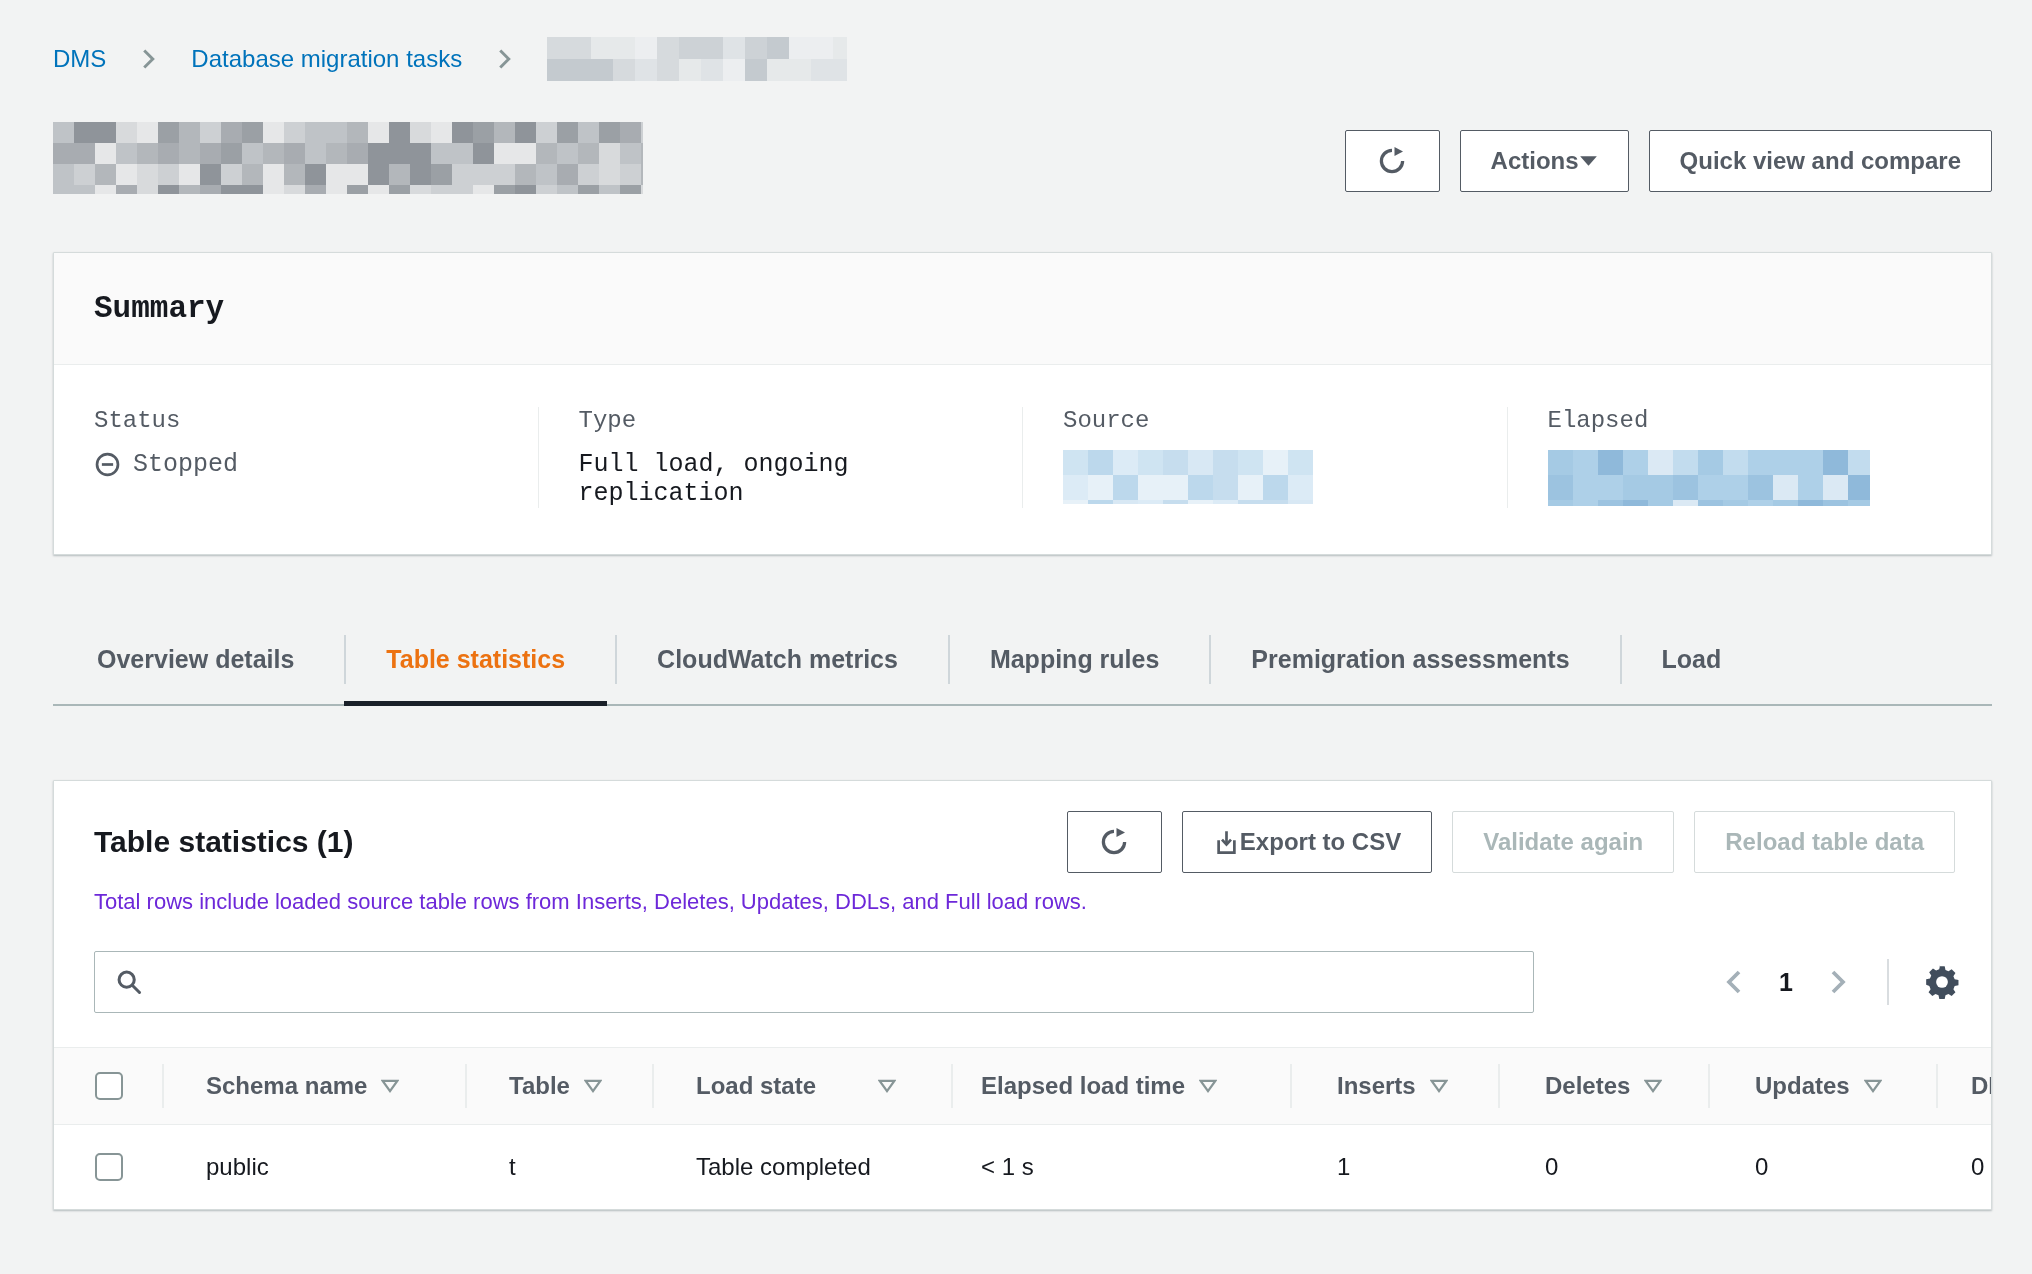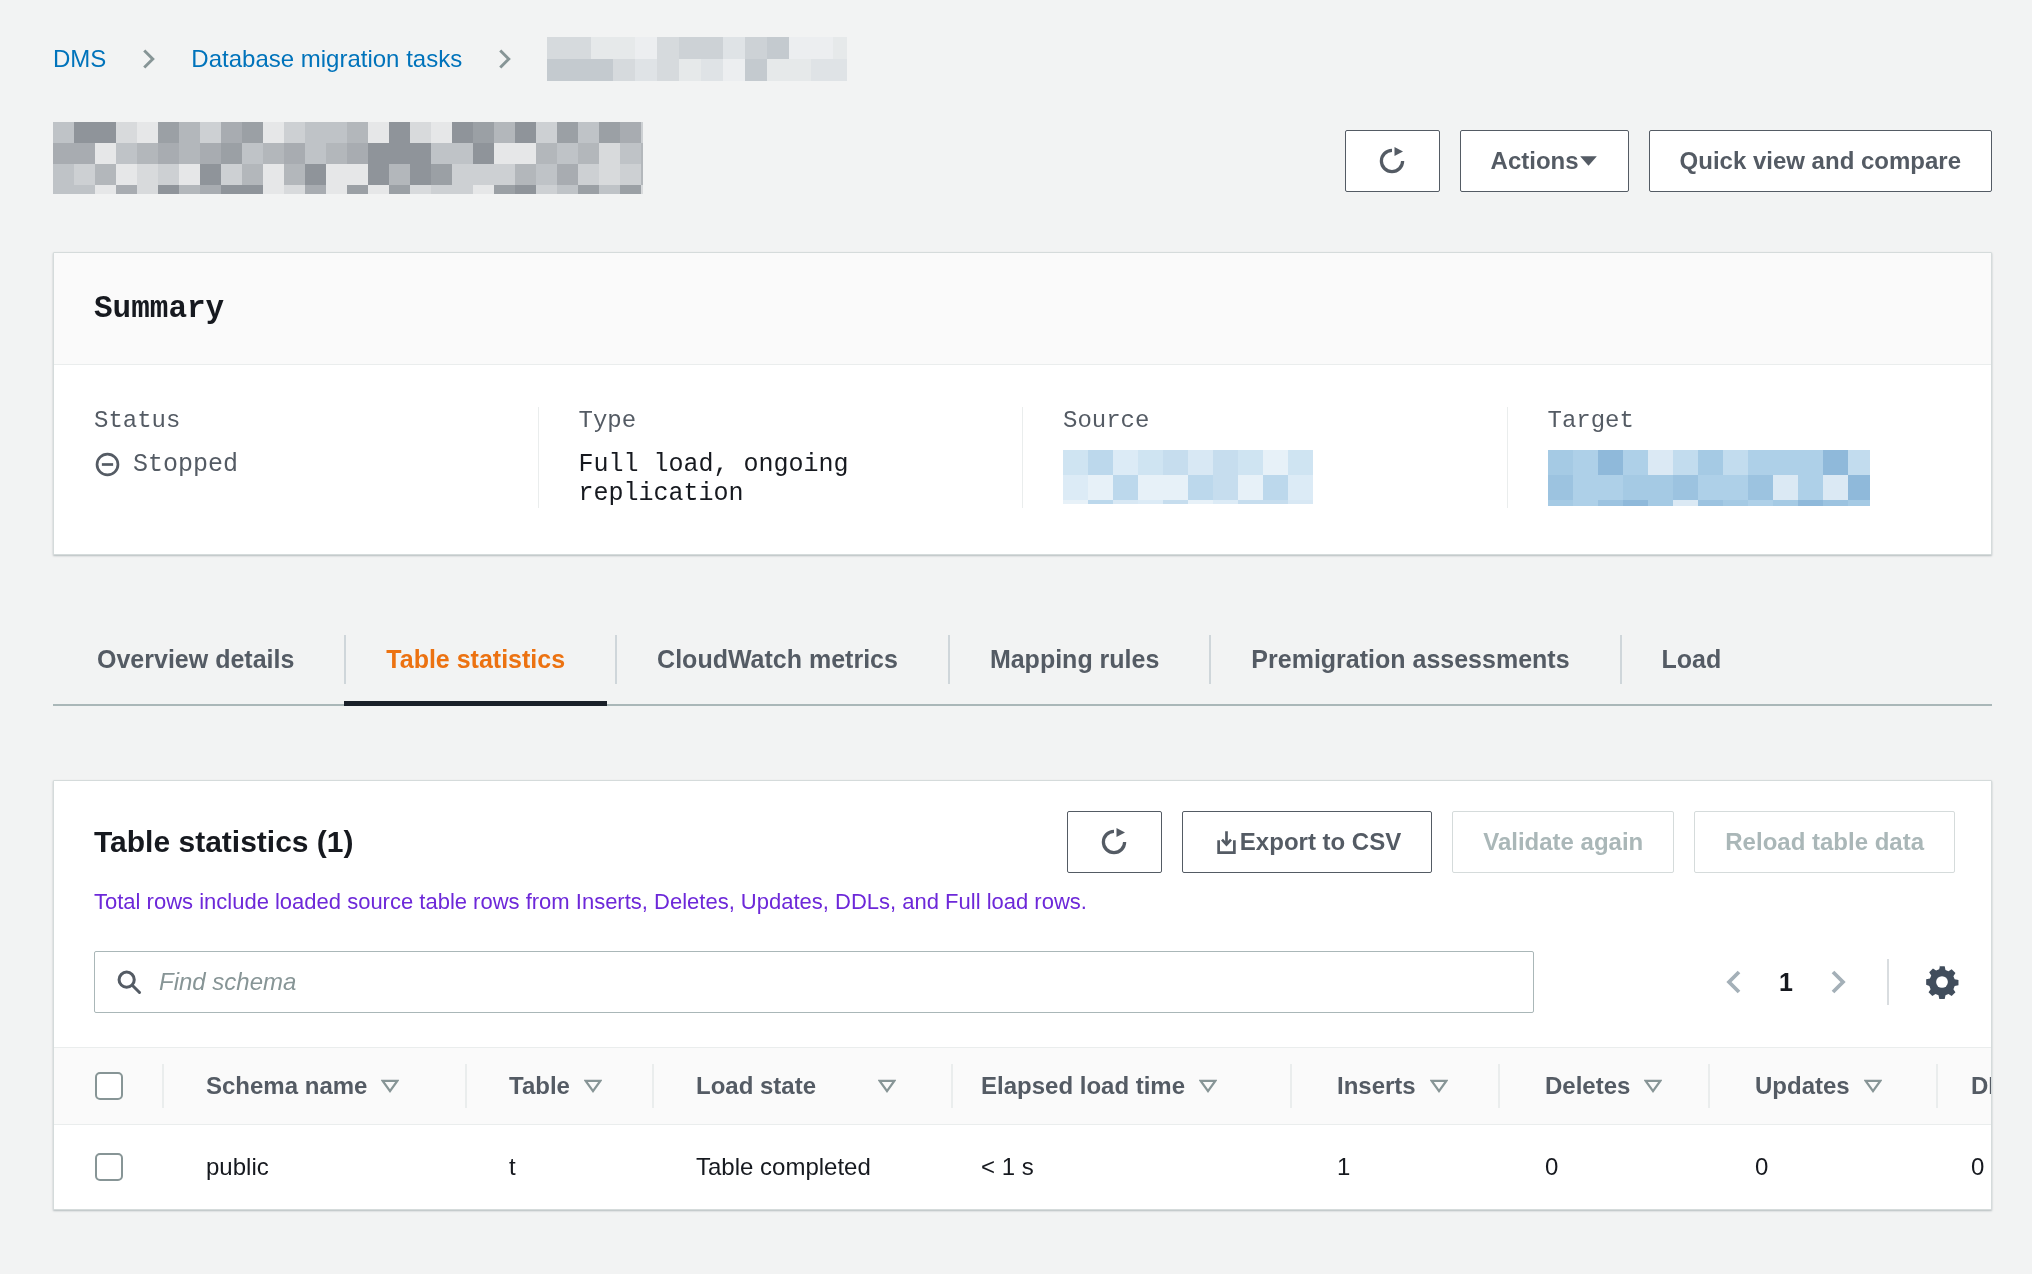--- a/index.html
+++ b/index.html
@@ -355,21 +355,21 @@
             <div style="position: absolute; left: 75px; top: 50px; width: 25px; height: 4px; background: rgb(220, 235, 246);"></div>
             <div style="position: absolute; left: 100px; top: 50px; width: 25px; height: 4px; background: rgb(198, 221, 238);"></div>
             <div style="position: absolute; left: 125px; top: 50px; width: 25px; height: 4px; background: rgb(231, 241, 248);"></div>
             <div style="position: absolute; left: 150px; top: 50px; width: 25px; height: 4px; background: rgb(220, 235, 246);"></div>
             <div style="position: absolute; left: 175px; top: 50px; width: 25px; height: 4px; background: rgb(198, 221, 238);"></div>
             <div style="position: absolute; left: 200px; top: 50px; width: 25px; height: 4px; background: rgb(198, 221, 238);"></div>
             <div style="position: absolute; left: 225px; top: 50px; width: 25px; height: 4px; background: rgb(216, 232, 244);"></div>
           </div>
       </div>
       <div class="summary-col">
-        <div class="field-label">Target</div>
+        <div class="field-label">Elapsed</div>
         <div class="mosaic mosaic-target">
             <div style="position: absolute; left: 0px; top: 0px; width: 25px; height: 25px; background: rgb(165, 202, 228);"></div>
             <div style="position: absolute; left: 25px; top: 0px; width: 25px; height: 25px; background: rgb(174, 208, 232);"></div>
             <div style="position: absolute; left: 50px; top: 0px; width: 25px; height: 25px; background: rgb(143, 185, 218);"></div>
             <div style="position: absolute; left: 75px; top: 0px; width: 25px; height: 25px; background: rgb(174, 208, 232);"></div>
             <div style="position: absolute; left: 100px; top: 0px; width: 25px; height: 25px; background: rgb(219, 233, 244);"></div>
             <div style="position: absolute; left: 125px; top: 0px; width: 25px; height: 25px; background: rgb(194, 220, 238);"></div>
             <div style="position: absolute; left: 150px; top: 0px; width: 25px; height: 25px; background: rgb(165, 202, 228);"></div>
             <div style="position: absolute; left: 175px; top: 0px; width: 25px; height: 25px; background: rgb(194, 220, 238);"></div>
             <div style="position: absolute; left: 200px; top: 0px; width: 25px; height: 25px; background: rgb(174, 208, 232);"></div>
@@ -451,21 +451,20 @@
     <p class="tp-desc">Total rows include loaded source table rows from Inserts, Deletes, Updates, DDLs, and Full load rows.</p>
 
     <div class="tp-controls">
       <div class="search-box">
         <span class="icon">
           <svg width="28" height="28" viewBox="0 0 24 24">
               <circle cx="10" cy="10" r="6.5" fill="none" stroke="#545b64" stroke-width="2.6"></circle>
               <line x1="15" y1="15" x2="21" y2="21" stroke="#545b64" stroke-width="2.6" stroke-linecap="round"></line>
             </svg>
         </span>
-        <input type="text" placeholder="Find schema" style="">
       </div>
       <div class="pager">
         <button class="pager-btn">
           <span class="icon">
             <svg width="22" height="30" viewBox="0 0 16 24">
                 <polyline points="12,4 4,12 12,20" fill="none" stroke="#a4b0b8" stroke-width="3"></polyline>
               </svg>
           </span>
         </button>
         <span class="page-num">1</span>

